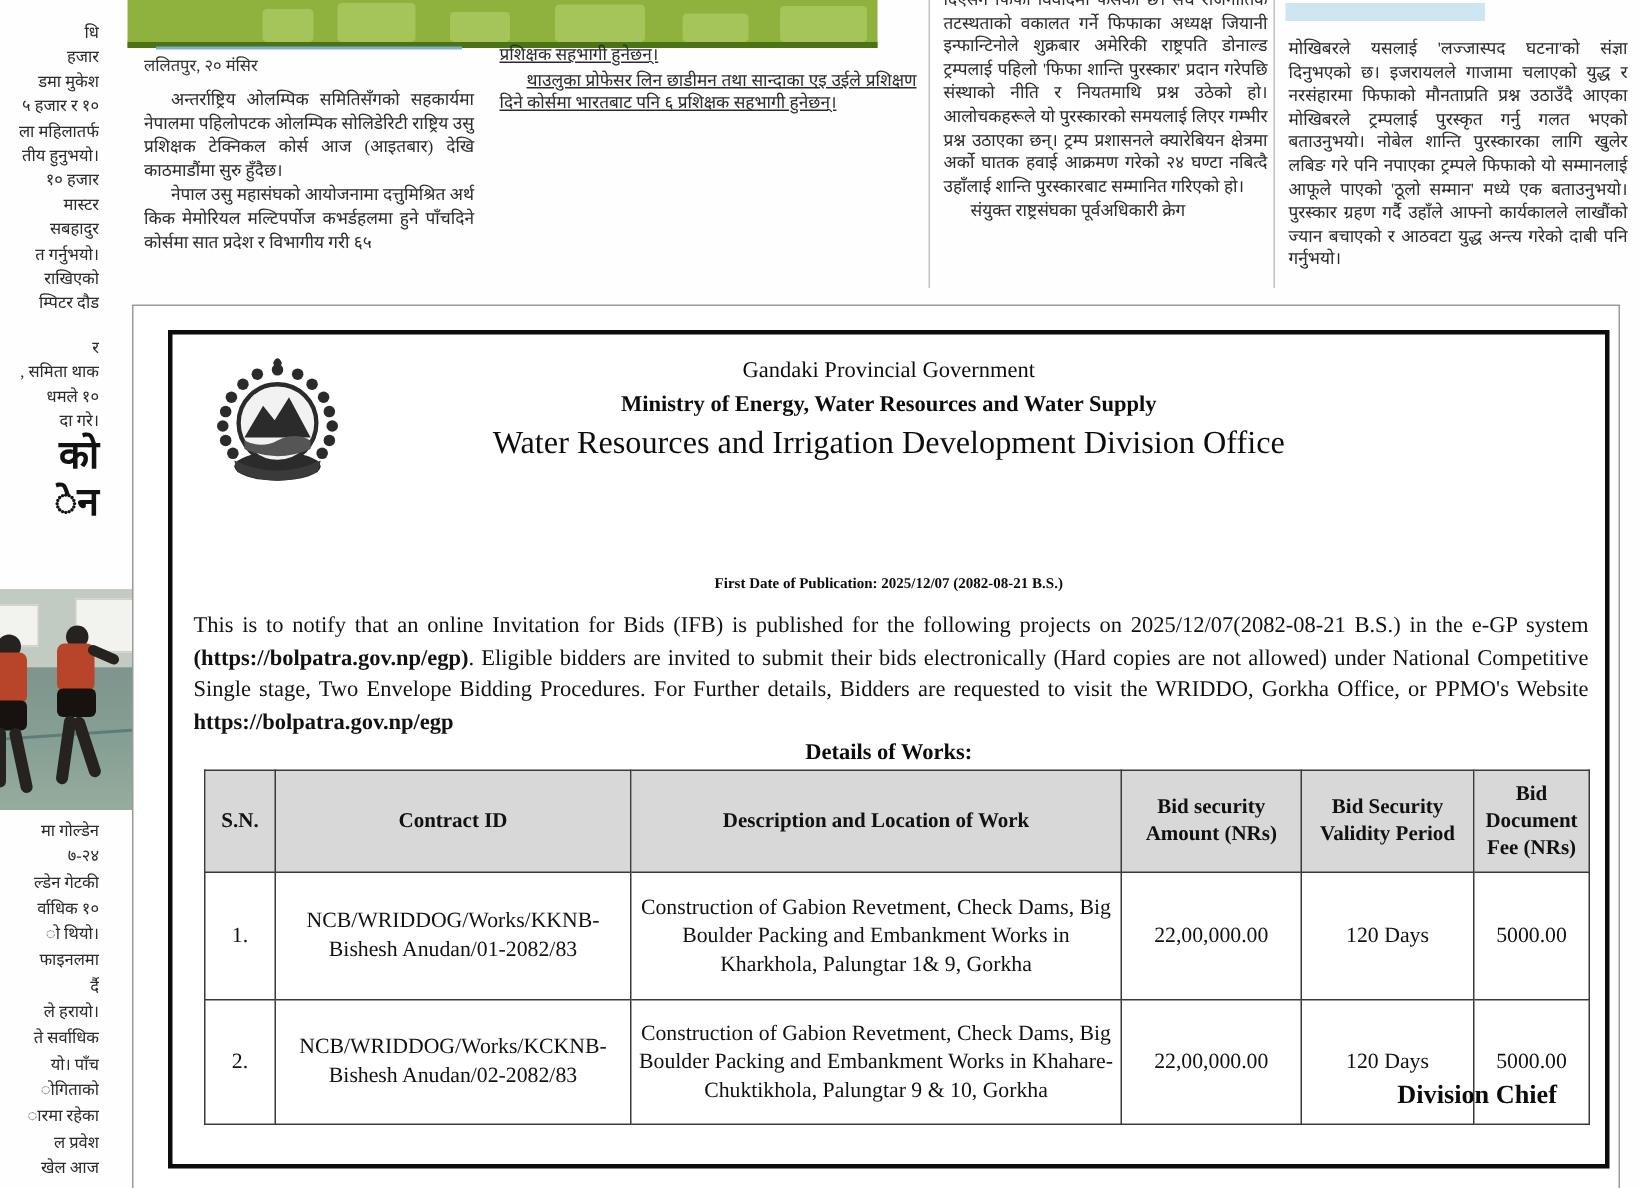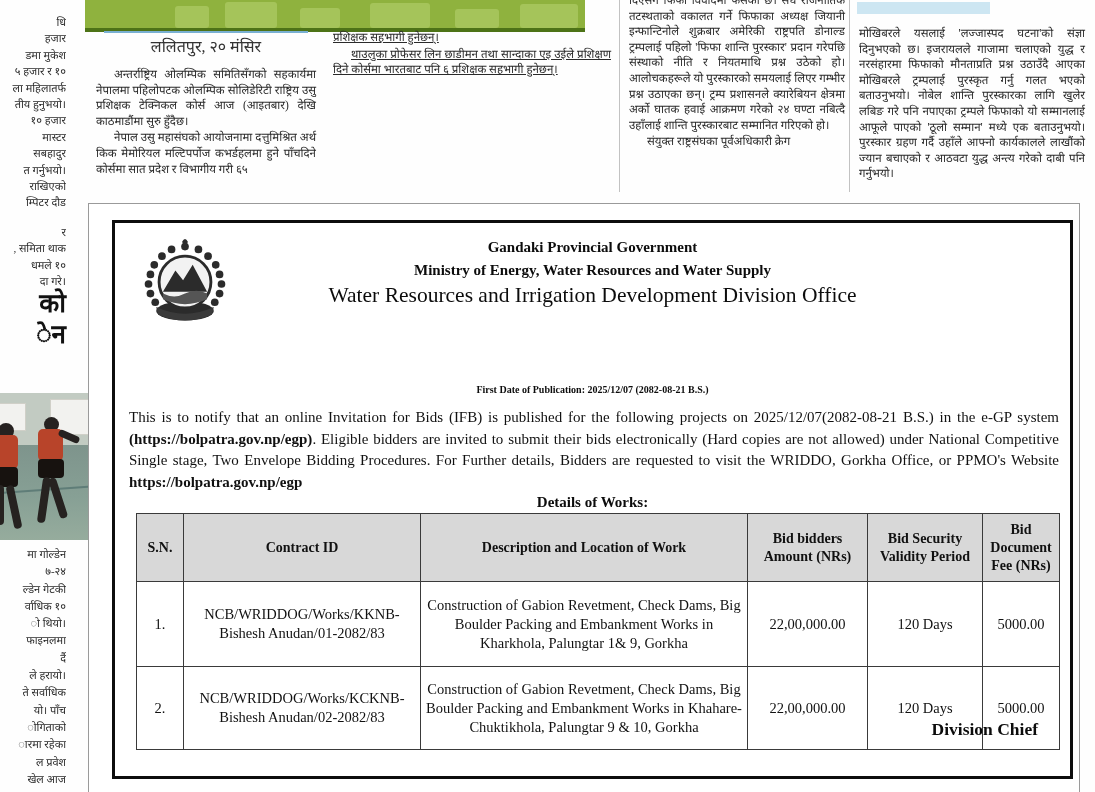--- a/index.html
+++ b/index.html
@@ -9,21 +9,21 @@
   
   .np-text{font-size:11.5px;line-height:15.6px;text-align:justify;color:#2a2a2a;}
   .np-para{margin:0 0 1px 0;}
   .indent{text-indent:18px;}
   .green-bar{position:absolute;left:85px;top:0;width:500px;height:28px;background:#8fb23e;border-bottom:4px solid #4d7317;overflow:hidden;}
   .green-blob{position:absolute;background:#a9c75f;opacity:.85;border-radius:3px;}
   .lightblue-bar{position:absolute;left:857px;top:2px;width:133px;height:12px;background:#cde6f2;}
   .vrule{position:absolute;width:1px;background:#c2c2c2;}
   .masthead{font-weight:bold;font-size:13.5px;text-align:center;color:#111;}
   .masthead-rule{height:2px;background:#79b0d2;margin:3px 8px 2px 8px;}
-  .dateline{font-size:16px;text-align:center;color:#333;}
+  .dateline{font-size:11px;color:#333;}
 
   
   .frag{position:absolute;left:-4px;width:70px;text-align:right;font-size:11px;line-height:16.4px;color:#2a2a2a;white-space:nowrap;overflow:hidden;}
   .frag div{height:16.4px;}
   .frag2 div{height:17.3px;}
   .headline-frag{position:absolute;left:-4px;width:70px;text-align:right;font-weight:bold;font-size:26px;line-height:29px;color:#111;}
 
   
   .photo{position:absolute;left:-12px;top:393px;width:107px;height:147px;background:#8da49b;overflow:hidden;}
   .photo .wall{position:absolute;left:0;top:0;width:100%;height:52px;background:#c2cbc2;}
@@ -32,21 +32,21 @@
   .photo .line{position:absolute;background:#5f7d78;}
   .photo .limb{position:absolute;background:#262220;border-radius:8px;}
   .photo .jersey{position:absolute;background:#b8442a;border-radius:5px;}
   .photo .shorts{position:absolute;background:#17120f;border-radius:4px;}
 
   
   .outer-box{position:absolute;left:88px;top:203px;width:990px;height:620px;border:1px solid #9a9a9a;background:#ffffff;}
   .inner-box{position:absolute;left:112px;top:220px;width:961px;height:559px;border:3px solid #0d0d0d;background:#ffffff;box-sizing:border-box;}
   .emblem{position:absolute;left:22px;top:12px;width:96px;height:98px;}
   .hdr-center{position:absolute;left:0;width:100%;text-align:center;color:#0c0c0c;}
-  .hdr-gov{top:16px;font-size:15px;font-weight:bold;}
+  .hdr-gov{top:16px;font-size:15px;font-weight:normal;}
   .hdr-min{top:39px;font-size:15px;font-weight:bold;}
   .hdr-office{top:60px;font-size:21.5px;font-weight:normal;}
   .hdr-gorkha{top:91px;font-size:16px;font-weight:bold;}
   .badge{position:absolute;left:50%;transform:translateX(-50%);top:119px;width:378px;height:31px;background:#141414;border-radius:8px;color:#ffffff;font-family:"Liberation Sans",sans-serif;font-weight:bold;font-size:17.5px;line-height:31px;text-align:center;letter-spacing:.2px;}
   .pubdate{position:absolute;left:0;top:161px;width:100%;text-align:center;font-size:10px;font-weight:bold;color:#0c0c0c;}
   .body-par{position:absolute;left:14px;top:184px;width:930px;font-size:15px;line-height:21.5px;text-align:justify;color:#111;}
   .body-par b{font-weight:bold;}
   .details-h{position:absolute;left:0;top:271px;width:100%;text-align:center;font-size:15px;font-weight:bold;color:#0c0c0c;}
   table.works{position:absolute;left:21px;top:290px;border-collapse:collapse;table-layout:fixed;font-size:14.5px;color:#111;}
   table.works th, table.works td{border:1px solid #3a3a3a;text-align:center;vertical-align:middle;padding:2px 4px;overflow:hidden;}
@@ -191,21 +191,21 @@
           <col style="width:327px;">
         <col style="width:120px;">
           <col style="width:115px;">
           <col style="width:77px;">
       </colgroup>
       <thead>
         <tr>
           <th>S.N.</th>
           <th>Contract ID</th>
           <th>Description and Location of Work</th>
-          <th>Bid bidders Amount (NRs)</th>
+          <th>Bid security Amount (NRs)</th>
           <th>Bid Security Validity Period</th>
           <th>Bid Document Fee (NRs)</th>
         </tr>
       </thead>
       <tbody>
         <tr class="r1">
           <td>1.</td>
           <td>NCB/WRIDDOG/Works/KKNB-Bishesh Anudan/01-2082/83</td>
           <td>Construction of Gabion Revetment, Check Dams, Big Boulder Packing and Embankment Works in Kharkhola, Palungtar 1&amp; 9, Gorkha</td>
           <td>22,00,000.00</td>

